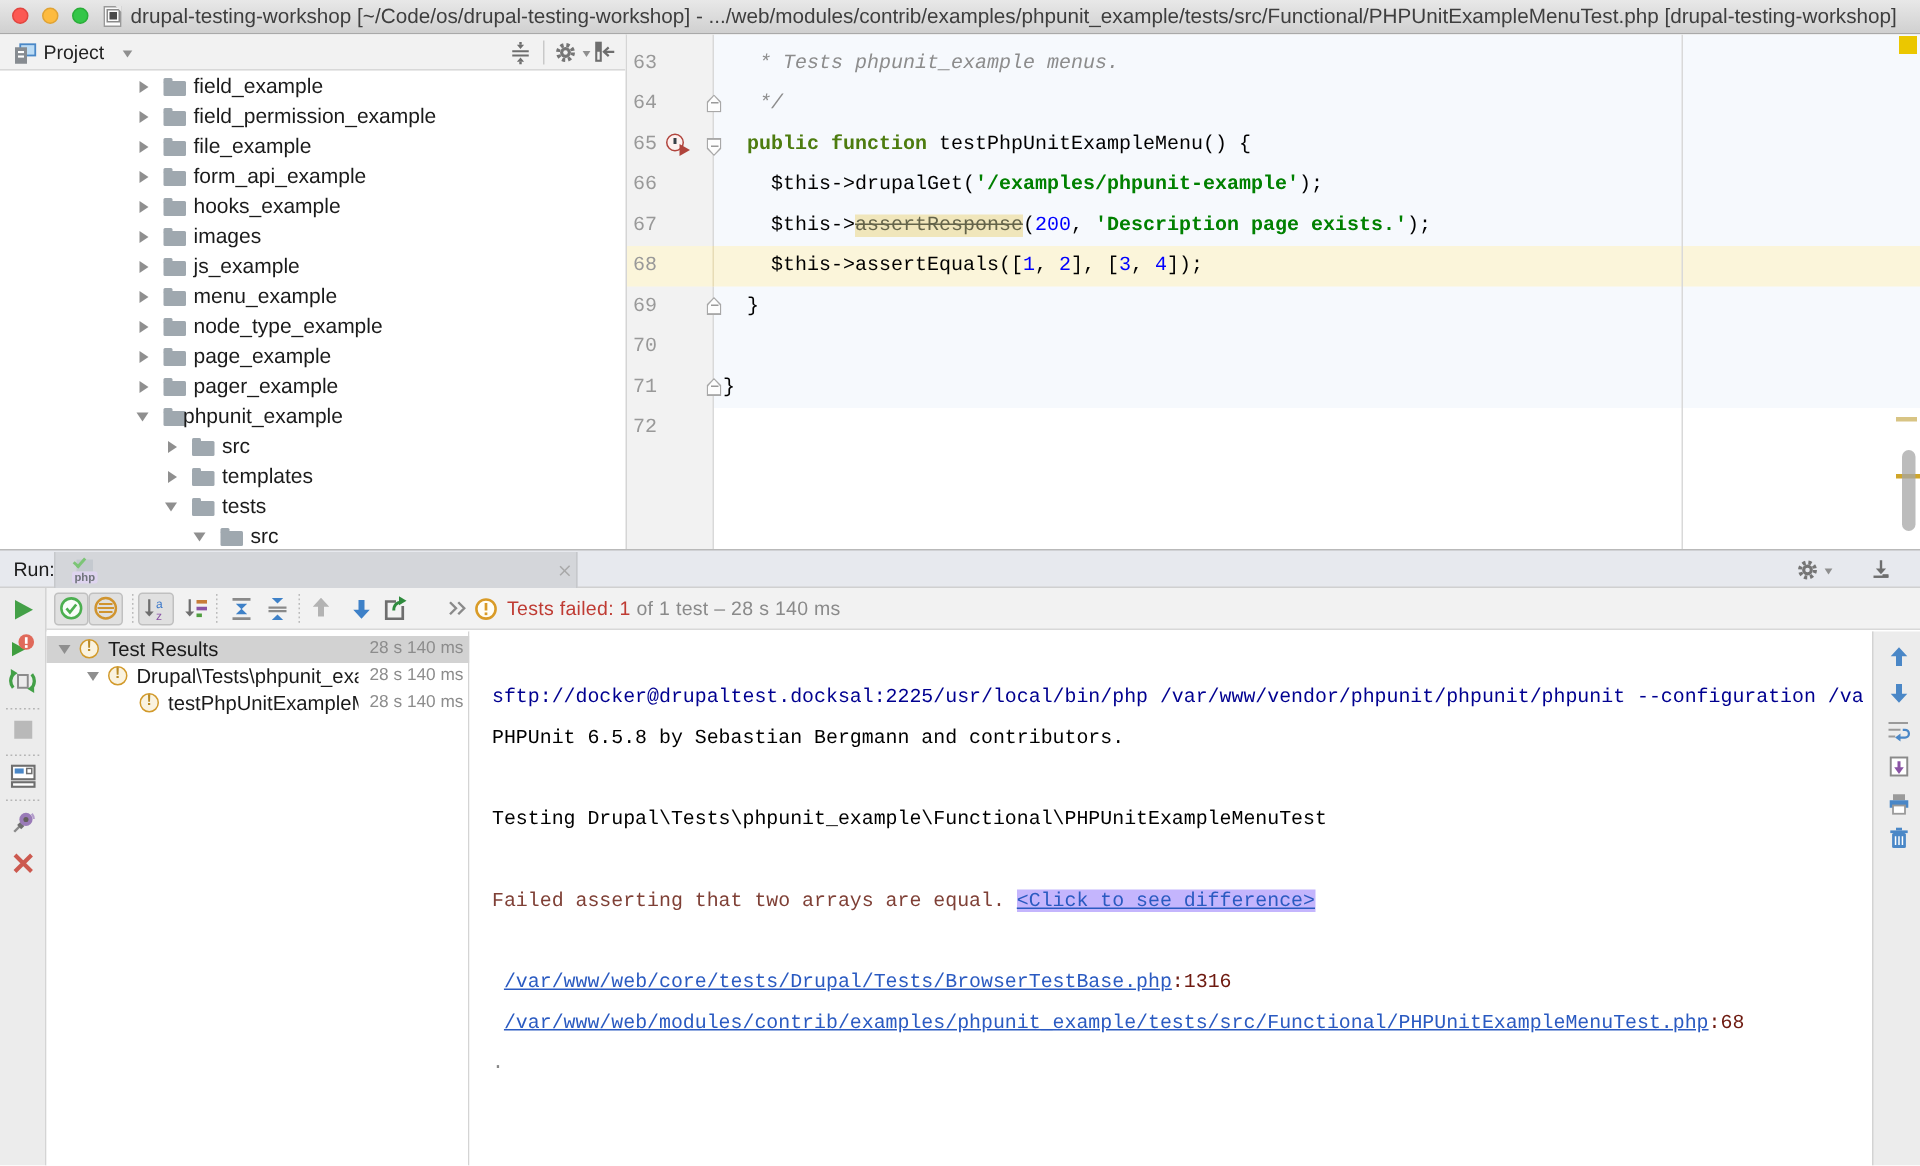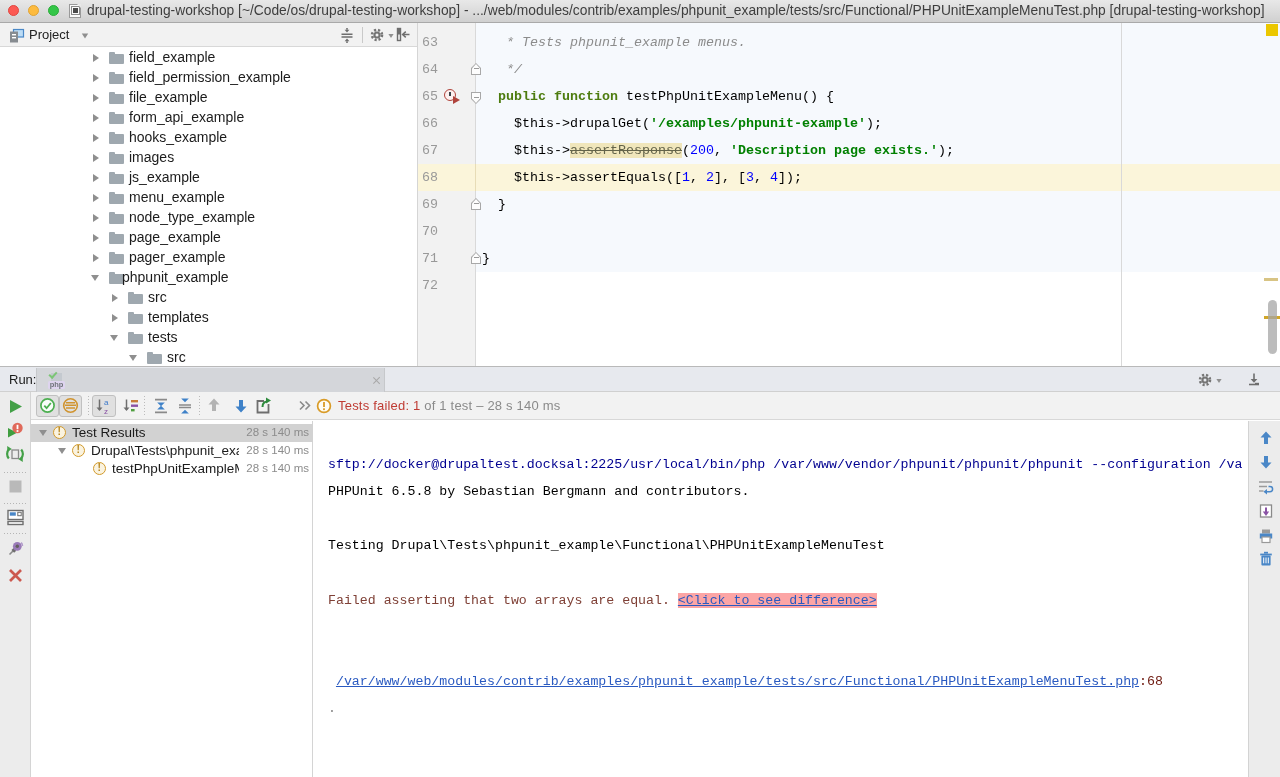--- a/index.html
+++ b/index.html
@@ -70,21 +70,21 @@
 #tab .tabtxt { left:30px; top:5px; font-size:12.3px; color:#1b1b1b; white-space:nowrap; }
 #toolbar { left:0; top:26px; width:1280px; height:28px; background:#f2f2f2; border-bottom:1px solid #d8d8d8; }
 #strip { left:0; top:26px; width:31px; height:385px; background:#ececec; border-right:1px solid #d4d4d4; }
 #treearea { left:31px; top:55px; width:282px; height:356px; background:#fff; border-right:1px solid #d4d4d4; }
 #console { left:313px; top:55px; width:935px; height:356px; background:#fff; overflow:hidden; }
 #coltools { left:1248px; top:55px; width:32px; height:356px; background:#ececec; border-left:1px solid #d3d3d3; }
 .cline { position:absolute; font-family:"Liberation Mono",monospace; font-size:13.25px; height:27px; line-height:27px; white-space:pre; color:#000; }
 .navy { color:#000090; }
 .maroon { color:#7f4036; }
 .lnk { color:#2a5ac1; text-decoration:underline; }
-.lnkbg { background:#fca5a5; }
+.lnkbg { background:#c4b5fd; }
 .rownum { color:#6e1a10; }
 .trow { position:absolute; height:18px; font-size:13.5px; color:#1b1b1b; }
 .ttime { position:absolute; font-size:11.5px; color:#8c8c8c; }
 .wcirc { position:absolute; width:13px; height:13px; border-radius:50%; border:1.8px solid #d29a2b; background:#faf3e0; }
 .wcirc:before { content:"!"; position:absolute; left:3.6px; top:-2px; font-size:10.5px; font-weight:bold; color:#b98a25; }
 .pressed { position:absolute; top:3px; height:22px; background:#e0e0e0; border:1px solid #c0c0c0; border-radius:3px; }
 .vdot { position:absolute; top:4px; height:20px; width:1px;
   background-image:linear-gradient(#bbb 1px, transparent 1px); background-size:1px 3px; }
 .hdot { position:absolute; left:4px; width:23px; height:1px;
   background-image:linear-gradient(90deg,#b5b5b5 1px, transparent 1px); background-size:3px 1px; }
@@ -418,20 +418,21 @@
       <div class="wcirc" style="left:62px; top:2px;"></div>
       <div style="position:absolute; left:81px; top:1px; width:127px; overflow:hidden; white-space:nowrap;">testPhpUnitExampleM</div>
       <div class="ttime" style="right:4px; top:2px;">28 s 140 ms</div>
     </div>
   </div>
   <div class="abs" id="console">
     <div class="cline navy" style="left:15px; top:30px;">sftp://docker@drupaltest.docksal:2225/usr/local/bin/php /var/www/vendor/phpunit/phpunit/phpunit --configuration /va</div>
     <div class="cline" style="left:15px; top:57px;">PHPUnit 6.5.8 by Sebastian Bergmann and contributors.</div>
     <div class="cline" style="left:15px; top:111px;">Testing Drupal\Tests\phpunit_example\Functional\PHPUnitExampleMenuTest</div>
     <div class="cline" style="left:15px; top:166px;"><span class="maroon">Failed asserting that two arrays are equal. </span><span class="lnk lnkbg">&lt;Click to see difference&gt;</span></div>
+    <div class="cline" style="left:15px; top:220px;"> <span class="lnk">/var/www/web/core/tests/Drupal/Tests/BrowserTestBase.php</span><span class="rownum">:1316</span></div>
     <div class="cline" style="left:15px; top:247px;"> <span class="lnk">/var/www/web/modules/contrib/examples/phpunit_example/tests/src/Functional/PHPUnitExampleMenuTest.php</span><span class="rownum">:68</span></div>
     <div class="cline" style="left:15px; top:274px; color:#888;">.</div>
   </div>
   <div class="abs" id="coltools">
     <svg class="icon" style="left:9px; top:9px;" width="16" height="16" viewBox="0 0 16 16">
         <path d="M8 1.5 L13.5 7.5 H10 V14 H6 V7.5 H2.5 Z" fill="#4a87c7"></path>
       </svg>
     <svg class="icon" style="left:9px; top:33px;" width="16" height="16" viewBox="0 0 16 16">
         <path d="M8 14.5 L2.5 8.5 H6 V2 H10 V8.5 H13.5 Z" fill="#4a87c7"></path>
       </svg>

